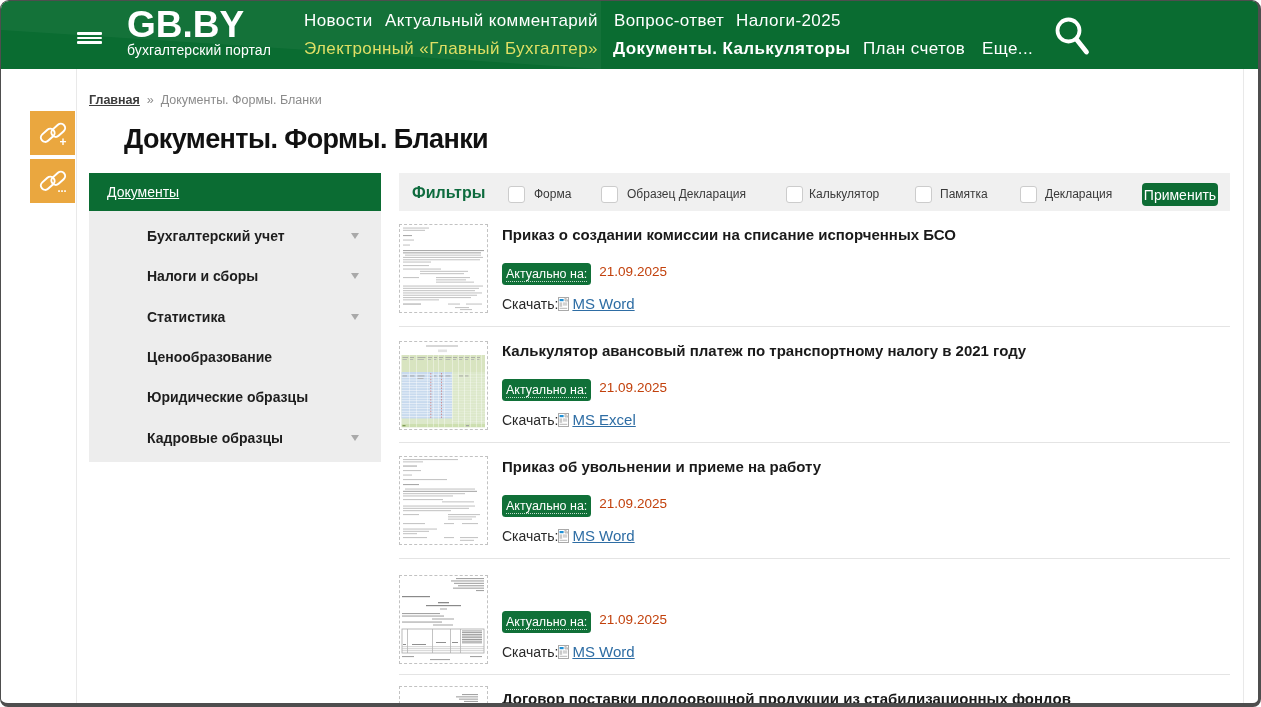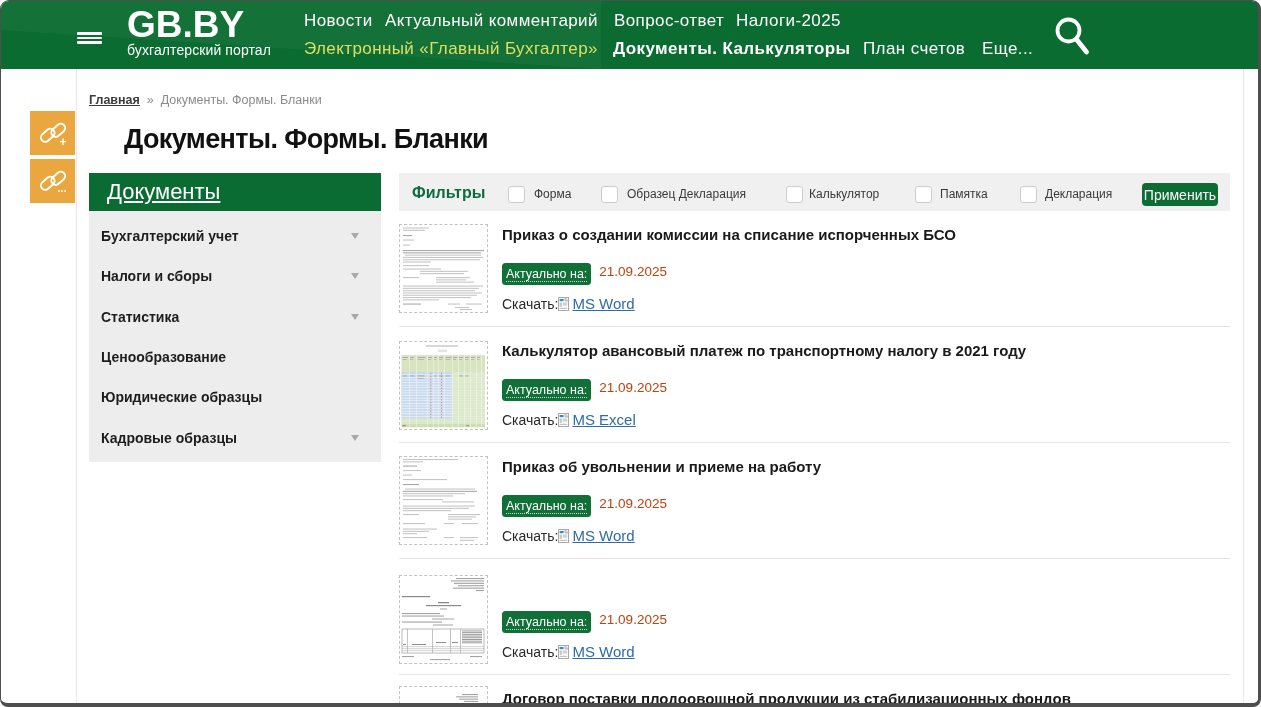--- a/index.html
+++ b/index.html
@@ -31,26 +31,26 @@
     display:flex; align-items:center; justify-content:center; }
 
   
   .crumb { position:absolute; left:89px; top:93px; font-size:12.5px; color:#8b8b8b; z-index:2;}
   .crumb a { color:#3c3c3c; text-decoration:underline;font-weight:bold; }
   h1.pagetitle { position:absolute; left:88px; top:124px; font-size:27px; font-weight:bold;
     color:#111; letter-spacing:-0.6px; z-index:2;margin-left:36px; }
 
   
   .side { position:absolute; left:89px; top:173px; width:292px; z-index:2; }
-  .side .head { height:38px; background:#0b6c33; color:#fff; font-size:22px;
+  .side .head { height:38px; background:#0b6c33; color:#fff; font-size:14px;
     display:flex; align-items:center; padding-left:18px; }
   .side .head span { text-decoration:underline; }
   .side ul { list-style:none; background:#ededed; padding:5px 0 4px 0; }
   .side li { height:40.3px; display:flex; align-items:center; padding:0 12px;
-    font-size:14px; font-weight:bold; color:#1d1d1d; position:relative; }
+    font-size:14px; font-weight:bold; color:#1d1d1d; position:relative;margin-left:46px; }
   .side li .tri { position:absolute; right:22px; top:50%; margin-top:-3px; width:0; height:0;
     border-left:4.5px solid transparent; border-right:4.5px solid transparent;
     border-top:6.5px solid #a9a9a9; }
 
   
   .fbar { position:absolute; left:399px; top:173px; width:831px; height:38px;
     background:#f0f0f0; z-index:2; }
   .fbar .ttl { position:absolute; left:13px; top:11px; font-size:16px; font-weight:bold; color:#0e6b3e; }
   .cb { position:absolute; top:13px; width:17px; height:17px; background:#fff;
     border:1px solid #ccc; border-radius:3px; }

